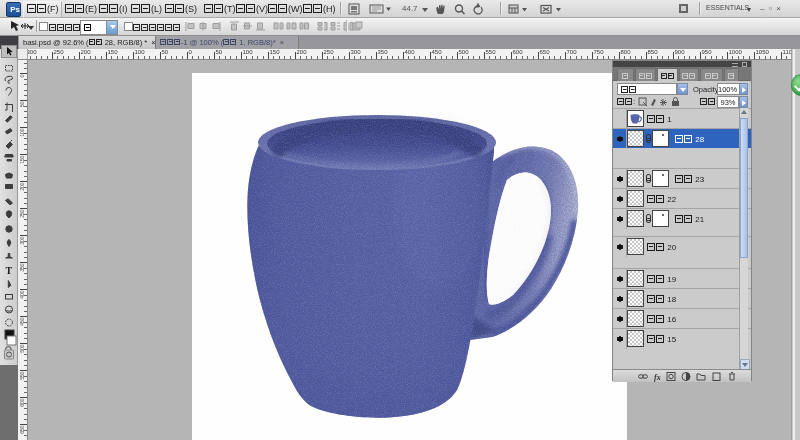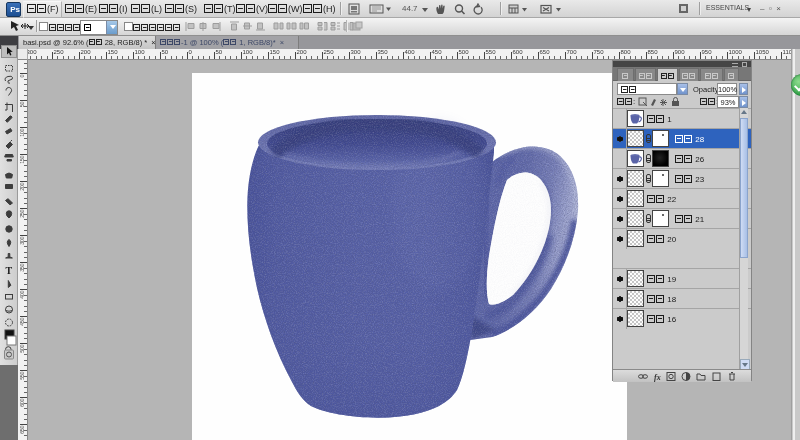--- a/index.html
+++ b/index.html
@@ -656,21 +656,21 @@
   <div class="ptab" style="left:22px;width:21px"><span class="z t"></span><span class="z t"></span></div>
   <div class="ptab on" style="left:44px;width:21px"><span class="z t"></span><span class="z t"></span></div>
   <div class="ptab" style="left:66px;width:20px"><span class="z t"></span><span class="z t"></span></div>
   <div class="ptab" style="left:87px;width:23px"><span class="z t"></span><span class="z t"></span></div>
   <div class="ptab" style="left:111px;width:15px"><span class="z t"></span></div>
  </div>
  <div id="prow1">
   <div class="wbox" style="left:4px;top:2px;width:60px;height:12px;line-height:12px;padding-left:3px"><span class="z s"></span><span class="z s"></span></div>
   <div class="bluebtn" style="left:64px;top:2px;width:11px;height:12px"><span class="tri-d" style="border-top-color:#fff;margin-top:4px"></span></div>
   <div class="plab" style="left:80px;top:4px;font-size:7.5px">Opacity:</div>
-  <div class="wbox" style="left:104px;top:2px;width:20px;height:12px;line-height:12px;text-align:right;font-size:7.5px">100%</div>
+  <div class="wbox" style="left:104px;top:2px;width:30px;height:12px;line-height:12px;text-align:left;font-size:7.5px">100%</div>
   <div class="bluebtn" style="left:126px;top:2px;width:9px;height:12px"><span class="tri-r" style="margin-top:3px"></span></div>
  </div>
  <div id="prow2">
   <div class="plab" style="left:4px;top:0px"><span class="z s"></span><span class="z s"></span>:</div>
   <svg style="position:absolute;left:25px;top:0" width="60" height="10">
    <rect x="1" y="1" width="7" height="7" fill="none" stroke="#555"></rect>
         <path d="M5,5 l4,4" stroke="#555"></path>
    <path d="M13,8 l3,-6 2,1 -3,6 Z M17,1.5 l1.5,1" fill="#555" stroke="none"></path>
    <path d="M25,2 v7 M22,5.5 h7 M23,3 l5,5 M28,3 l-5,5" stroke="#555" stroke-width="1"></path>
    <rect x="34" y="4" width="7" height="5" fill="#555"></rect>
@@ -695,33 +695,20 @@
       <div class="row sel" style="top:20px">
         <div class="eye"></div>
         <div class="ecol"></div>
         <div class="th th1 ck"></div>
         <div class="lnk"></div>
         <div class="th th2 wh">
           <div style="position:absolute;left:9px;top:3px;width:2px;height:2px;background:#333;border-radius:50%"></div>
         </div>
         <div class="lname" style="left:62px;color:#fff"><span class="z"></span><span class="z"></span> 28</div>
       </div>
-      <div class="row" style="top:40px">
-        <div class="ecol"></div>
-        <div class="th th1 wh">
-          <svg width="15" height="15" style="position:absolute;left:0;top:0">
-            <ellipse cx="7" cy="4.5" rx="4.5" ry="1.6" fill="#6a74b2"></ellipse>
-            <path d="M2.5,4.5 C2.5,8 3.5,11.5 5,12.5 L9,12.5 C10.5,11.5 11.5,8 11.5,4.5 Z" fill="#5a64a8"></path>
-            <path d="M11,6 C13,5.5 14,7 13,9 C12.3,10.5 11,11 10.5,10.5" fill="none" stroke="#5a64a8" stroke-width="1.2"></path>
-          </svg>
-        </div>
-        <div class="lnk"></div>
-        <div class="th th2 bk"></div>
-        <div class="lname" style="left:62px;color:#1a1a1a"><span class="z"></span><span class="z"></span> 26</div>
-      </div>
       <div class="row" style="top:60px">
         <div class="eye"></div>
         <div class="ecol"></div>
         <div class="th th1 ck"></div>
         <div class="lnk"></div>
         <div class="th th2 wh">
           <div style="position:absolute;left:9px;top:3px;width:2px;height:2px;background:#333;border-radius:50%"></div>
         </div>
         <div class="lname" style="left:62px;color:#1a1a1a"><span class="z"></span><span class="z"></span> 23</div>
       </div>
@@ -734,21 +721,21 @@
       <div class="row" style="top:100px">
         <div class="eye"></div>
         <div class="ecol"></div>
         <div class="th th1 ck"></div>
         <div class="lnk"></div>
         <div class="th th2 wh">
           <div style="position:absolute;left:9px;top:3px;width:2px;height:2px;background:#333;border-radius:50%"></div>
         </div>
         <div class="lname" style="left:62px;color:#1a1a1a"><span class="z"></span><span class="z"></span> 21</div>
       </div>
-      <div class="row" style="top:120px">
+      <div class="row" style="top:128px">
         <div class="eye"></div>
         <div class="ecol"></div>
         <div class="th th1 ck"></div>
         <div class="lname" style="left:34px;color:#1a1a1a"><span class="z"></span><span class="z"></span> 20</div>
       </div>
       <div class="row" style="top:160px">
         <div class="eye"></div>
         <div class="ecol"></div>
         <div class="th th1 ck"></div>
         <div class="lname" style="left:34px;color:#1a1a1a"><span class="z"></span><span class="z"></span> 19</div>
@@ -757,20 +744,26 @@
         <div class="eye"></div>
         <div class="ecol"></div>
         <div class="th th1 ck"></div>
         <div class="lname" style="left:34px;color:#1a1a1a"><span class="z"></span><span class="z"></span> 18</div>
       </div>
       <div class="row" style="top:200px">
         <div class="eye"></div>
         <div class="ecol"></div>
         <div class="th th1 ck"></div>
         <div class="lname" style="left:34px;color:#1a1a1a"><span class="z"></span><span class="z"></span> 16</div>
+      </div>
+      <div class="row" style="top:220px">
+        <div class="eye"></div>
+        <div class="ecol"></div>
+        <div class="th th1 ck"></div>
+        <div class="lname" style="left:34px;color:#1a1a1a"><span class="z"></span><span class="z"></span> 15</div>
       </div>
     </div>
  <div id="pscroll"></div>
  <div id="pthumb"></div>
  <div id="psup"></div>
  <div id="psdn"></div>
  <div id="pbottom">
   <svg style="position:absolute;left:24px;top:1px" width="110" height="11">
    <g stroke="#444" fill="none">
     <ellipse cx="4" cy="5.5" rx="2.5" ry="1.8"></ellipse>

